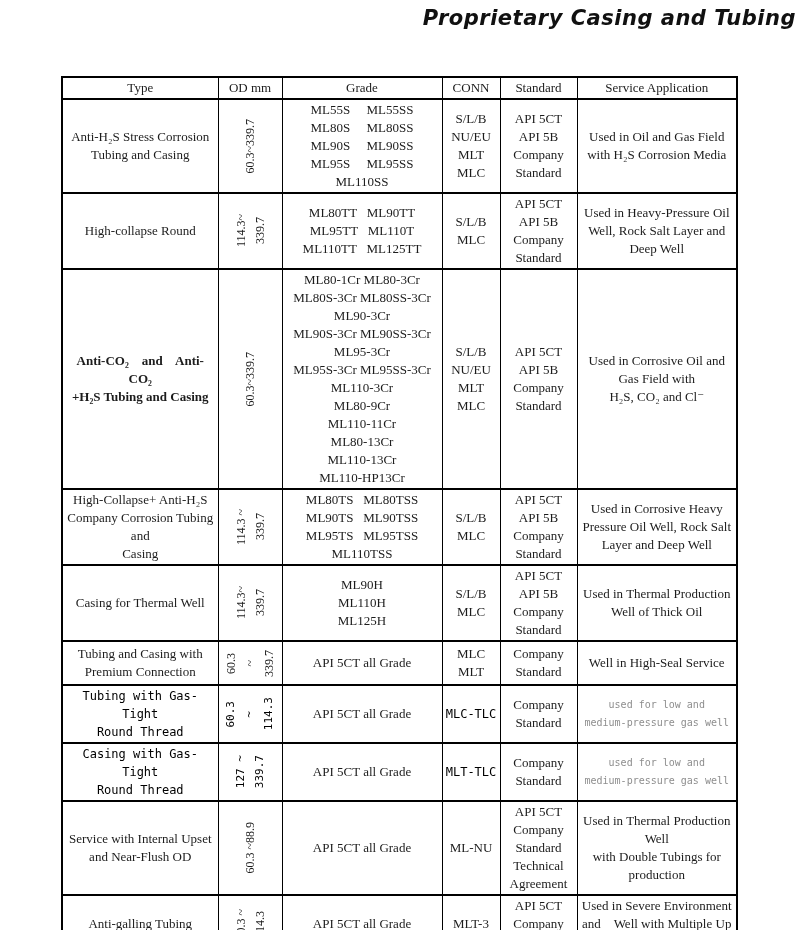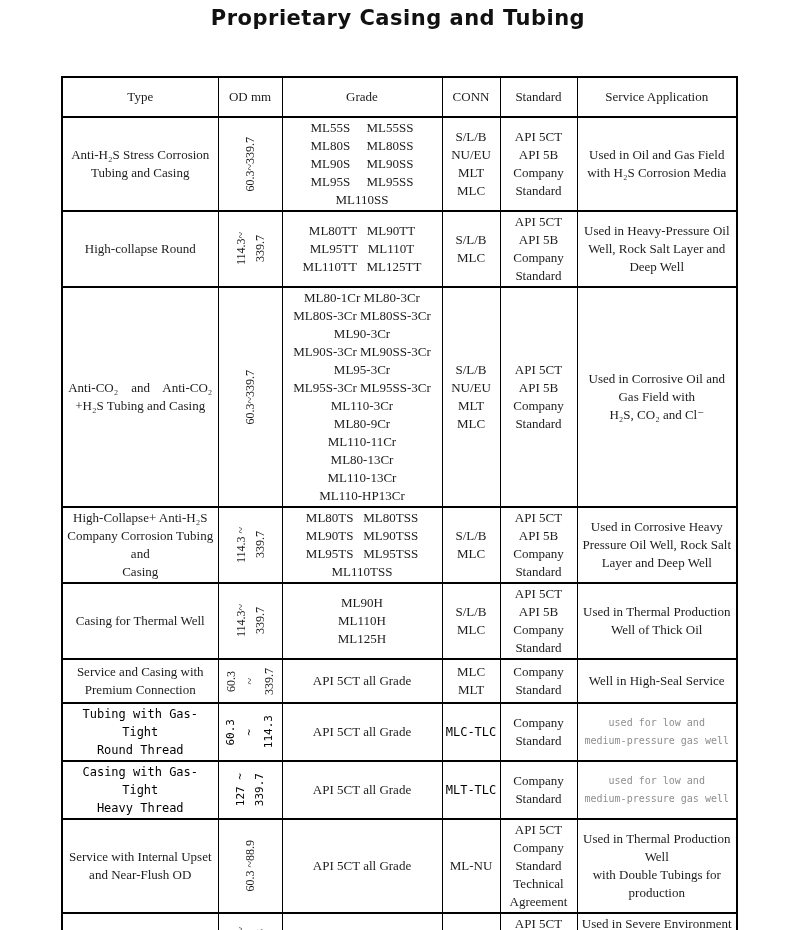--- a/index.html
+++ b/index.html
@@ -1,24 +1,25 @@
 <!DOCTYPE html>
 <html><head>
 <meta charset="utf-8">
 <style>
   html,body{margin:0;padding:0;background:#ffffff;}
   body{width:796px;height:930px;overflow:hidden;color:#1c1c1c;}
   .page-title{
     margin:6px 0 0 0;
-    text-align:center;
+    text-align:right;
     font-family:"DejaVu Sans",sans-serif;
     font-weight:bold;
     font-size:21px;
     letter-spacing:0.5px;
     color:#111;
+    font-style:italic;
   }
   .table-wrap{margin:46px 0 0 61px;}
   table.main{
     border-collapse:collapse;
     table-layout:fixed;
     width:675px;
     font-family:"Liberation Serif","DejaVu Serif","DejaVu Sans",serif;
     font-size:13px;
     color:#1c1c1c;
   }
@@ -28,21 +29,21 @@
     border-top:2px solid #000;
     border-bottom:2px solid #000;
     padding:1px 2px;
     text-align:center;
     vertical-align:middle;
     overflow:hidden;
   }
   table.main{border:2px solid #000;}
   th{font-weight:normal;font-size:13px;}
   .lines{white-space:pre-wrap;line-height:18px;}
-  .type-left{text-align:left;padding-left:3px;}
+  .type-left{text-align:left;padding-left:3px;font-weight:bold;}
   .od-wrap{display:flex;justify-content:center;align-items:center;gap:5px;}
   .vtext{
     writing-mode:vertical-rl;
     transform:rotate(180deg);
     white-space:nowrap;
     font-size:12px;
     line-height:14px;
   }
   .mono{font-family:"DejaVu Sans Mono","Liberation Mono",monospace;font-size:12px;color:#000000;}
   .mono .vtext{font-size:11px;}
@@ -58,21 +59,21 @@
   <colgroup>
     <col style="width:156px">
         <col style="width:64px">
         <col style="width:160px">
     <col style="width:58px">
         <col style="width:77px">
         <col style="width:160px">
   </colgroup>
 
   <tbody>
-        <tr style="height:40px">
+        <tr style="height:22px">
     <th>Type</th>
     <th>OD mm</th>
     <th>Grade</th>
     <th>CONN</th>
     <th>Standard</th>
     <th>Service Application</th>
   </tr>
 
   <tr style="height:93px">
     <td class="lines">Anti-H₂S Stress Corrosion
@@ -194,21 +195,21 @@
 MLC</td>
     <td class="lines">API 5CT
 API 5B
 Company
 Standard</td>
     <td class="lines">Used in Thermal Production
 Well of Thick Oil</td>
   </tr>
 
   <tr style="height:44px">
-    <td class="lines">Service and Casing with
+    <td class="lines">Tubing and Casing with
 Premium Connection</td>
     <td>
             <div class="od-wrap">
       <span class="vtext">60.3</span>
       <span class="vtext">~</span>
       <span class="vtext">339.7</span>
     </div>
           </td>
     <td class="lines">API 5CT all Grade</td>
     <td class="lines">MLC
@@ -231,21 +232,21 @@
     <td class="lines">API 5CT all Grade</td>
     <td class="lines mono">MLC-TLC</td>
     <td class="lines">Company
 Standard</td>
     <td class="lines mono gray">used for low and
 medium-pressure gas well</td>
   </tr>
 
   <tr style="height:49px">
     <td class="lines mono">Casing with Gas-Tight
-Heavy Thread</td>
+Round Thread</td>
     <td class="mono">
             <div class="od-wrap">
       <span class="vtext">127 ~</span>
       <span class="vtext">339.7</span>
     </div>
           </td>
     <td class="lines">API 5CT all Grade</td>
     <td class="lines mono">MLT-TLC</td>
     <td class="lines">Company
 Standard</td>

